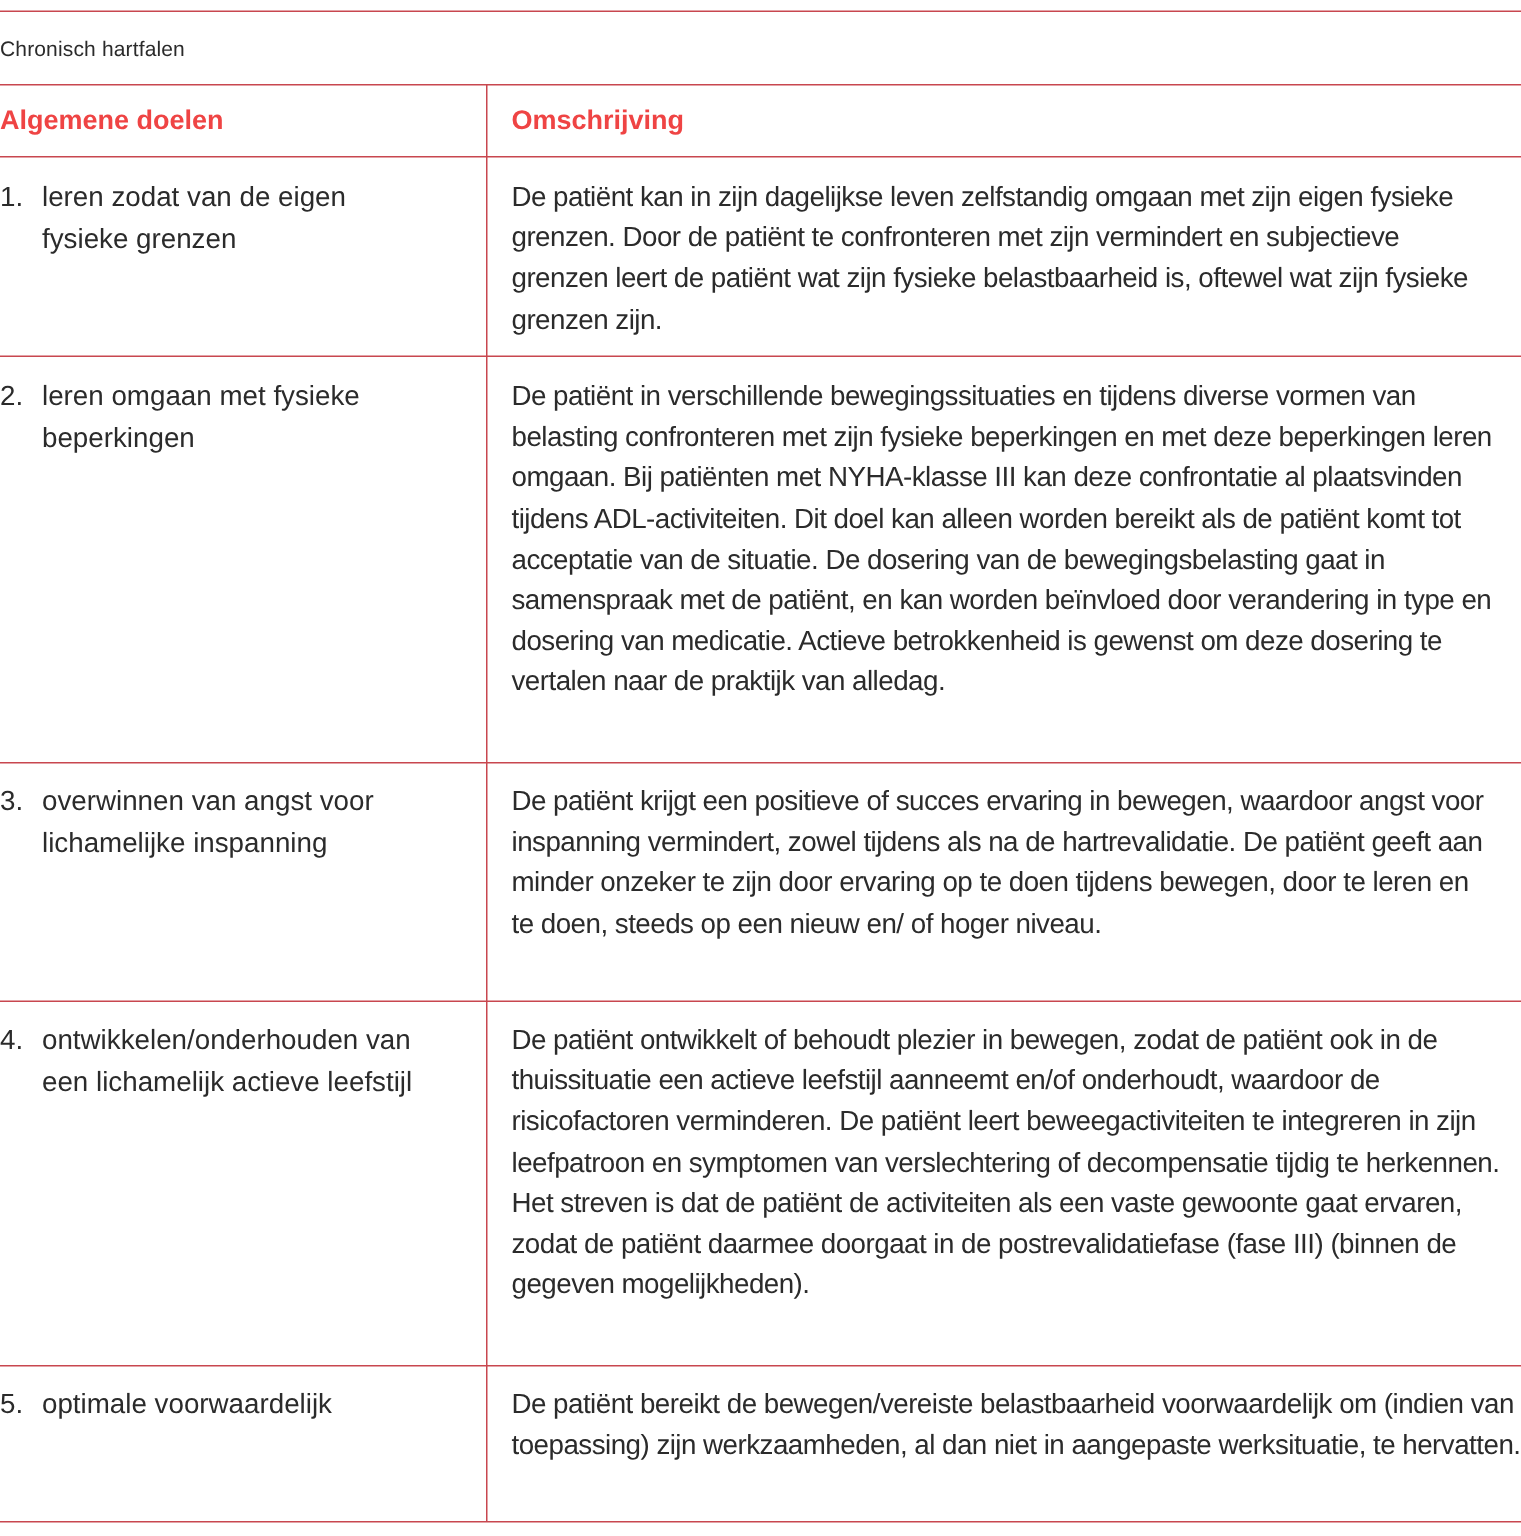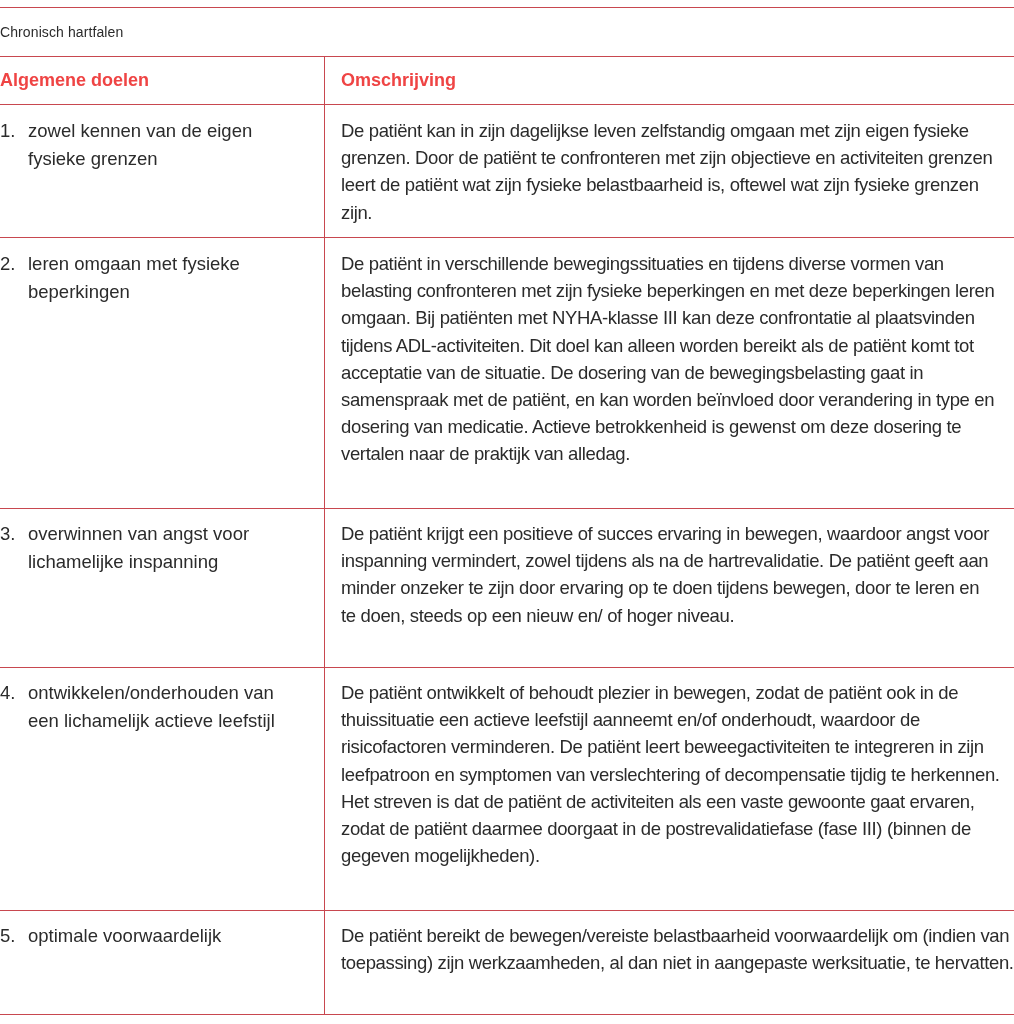--- a/index.html
+++ b/index.html
@@ -93,23 +93,23 @@
 <div class="vline" style="top:56px; height:958px;"></div>
 
 <div class="table-title">Chronisch hartfalen</div>
 
 <div class="header-cell" style="left:0;">Algemene doelen</div>
 <div class="header-cell" style="left:341px;">Omschrijving</div>
 
 <div class="row" style="top:117px;">
   <div class="goal">
     <span class="num">1.</span>
-    <span class="txt" style="width:250px;">zowel kennen van de eigen fysieke grenzen</span>
+    <span class="txt" style="width:250px;">leren zodat van de eigen fysieke grenzen</span>
   </div>
-  <div class="desc" style="width:660px;">De patiënt kan in zijn dagelijkse leven zelfstandig omgaan met zijn eigen fysieke grenzen. Door de patiënt te confronteren met zijn objectieve en activiteiten grenzen leert de patiënt wat zijn fysieke belastbaarheid is, oftewel wat zijn fysieke grenzen zijn.</div>
+  <div class="desc" style="width:660px;">De patiënt kan in zijn dagelijkse leven zelfstandig omgaan met zijn eigen fysieke grenzen. Door de patiënt te confronteren met zijn vermindert en subjectieve grenzen leert de patiënt wat zijn fysieke belastbaarheid is, oftewel wat zijn fysieke grenzen zijn.</div>
 </div>
 
 <div class="row" style="top:250px;">
   <div class="goal">
     <span class="num">2.</span>
     <span class="txt" style="width:250px;">leren omgaan met fysieke beperkingen</span>
   </div>
   <div class="desc">De patiënt in verschillende bewegingssituaties en tijdens diverse vormen van belasting confronteren met zijn fysieke beperkingen en met deze beperkingen leren omgaan. Bij patiënten met NYHA-klasse III kan deze confrontatie al plaatsvinden tijdens ADL-activiteiten. Dit doel kan alleen worden bereikt als de patiënt komt tot acceptatie van de situatie. De dosering van de bewegingsbelasting gaat in samenspraak met de patiënt, en kan worden beïnvloed door verandering in type en dosering van medicatie. Actieve betrokkenheid is gewenst om deze dosering te vertalen naar de praktijk van alledag.</div>
 </div>
 

